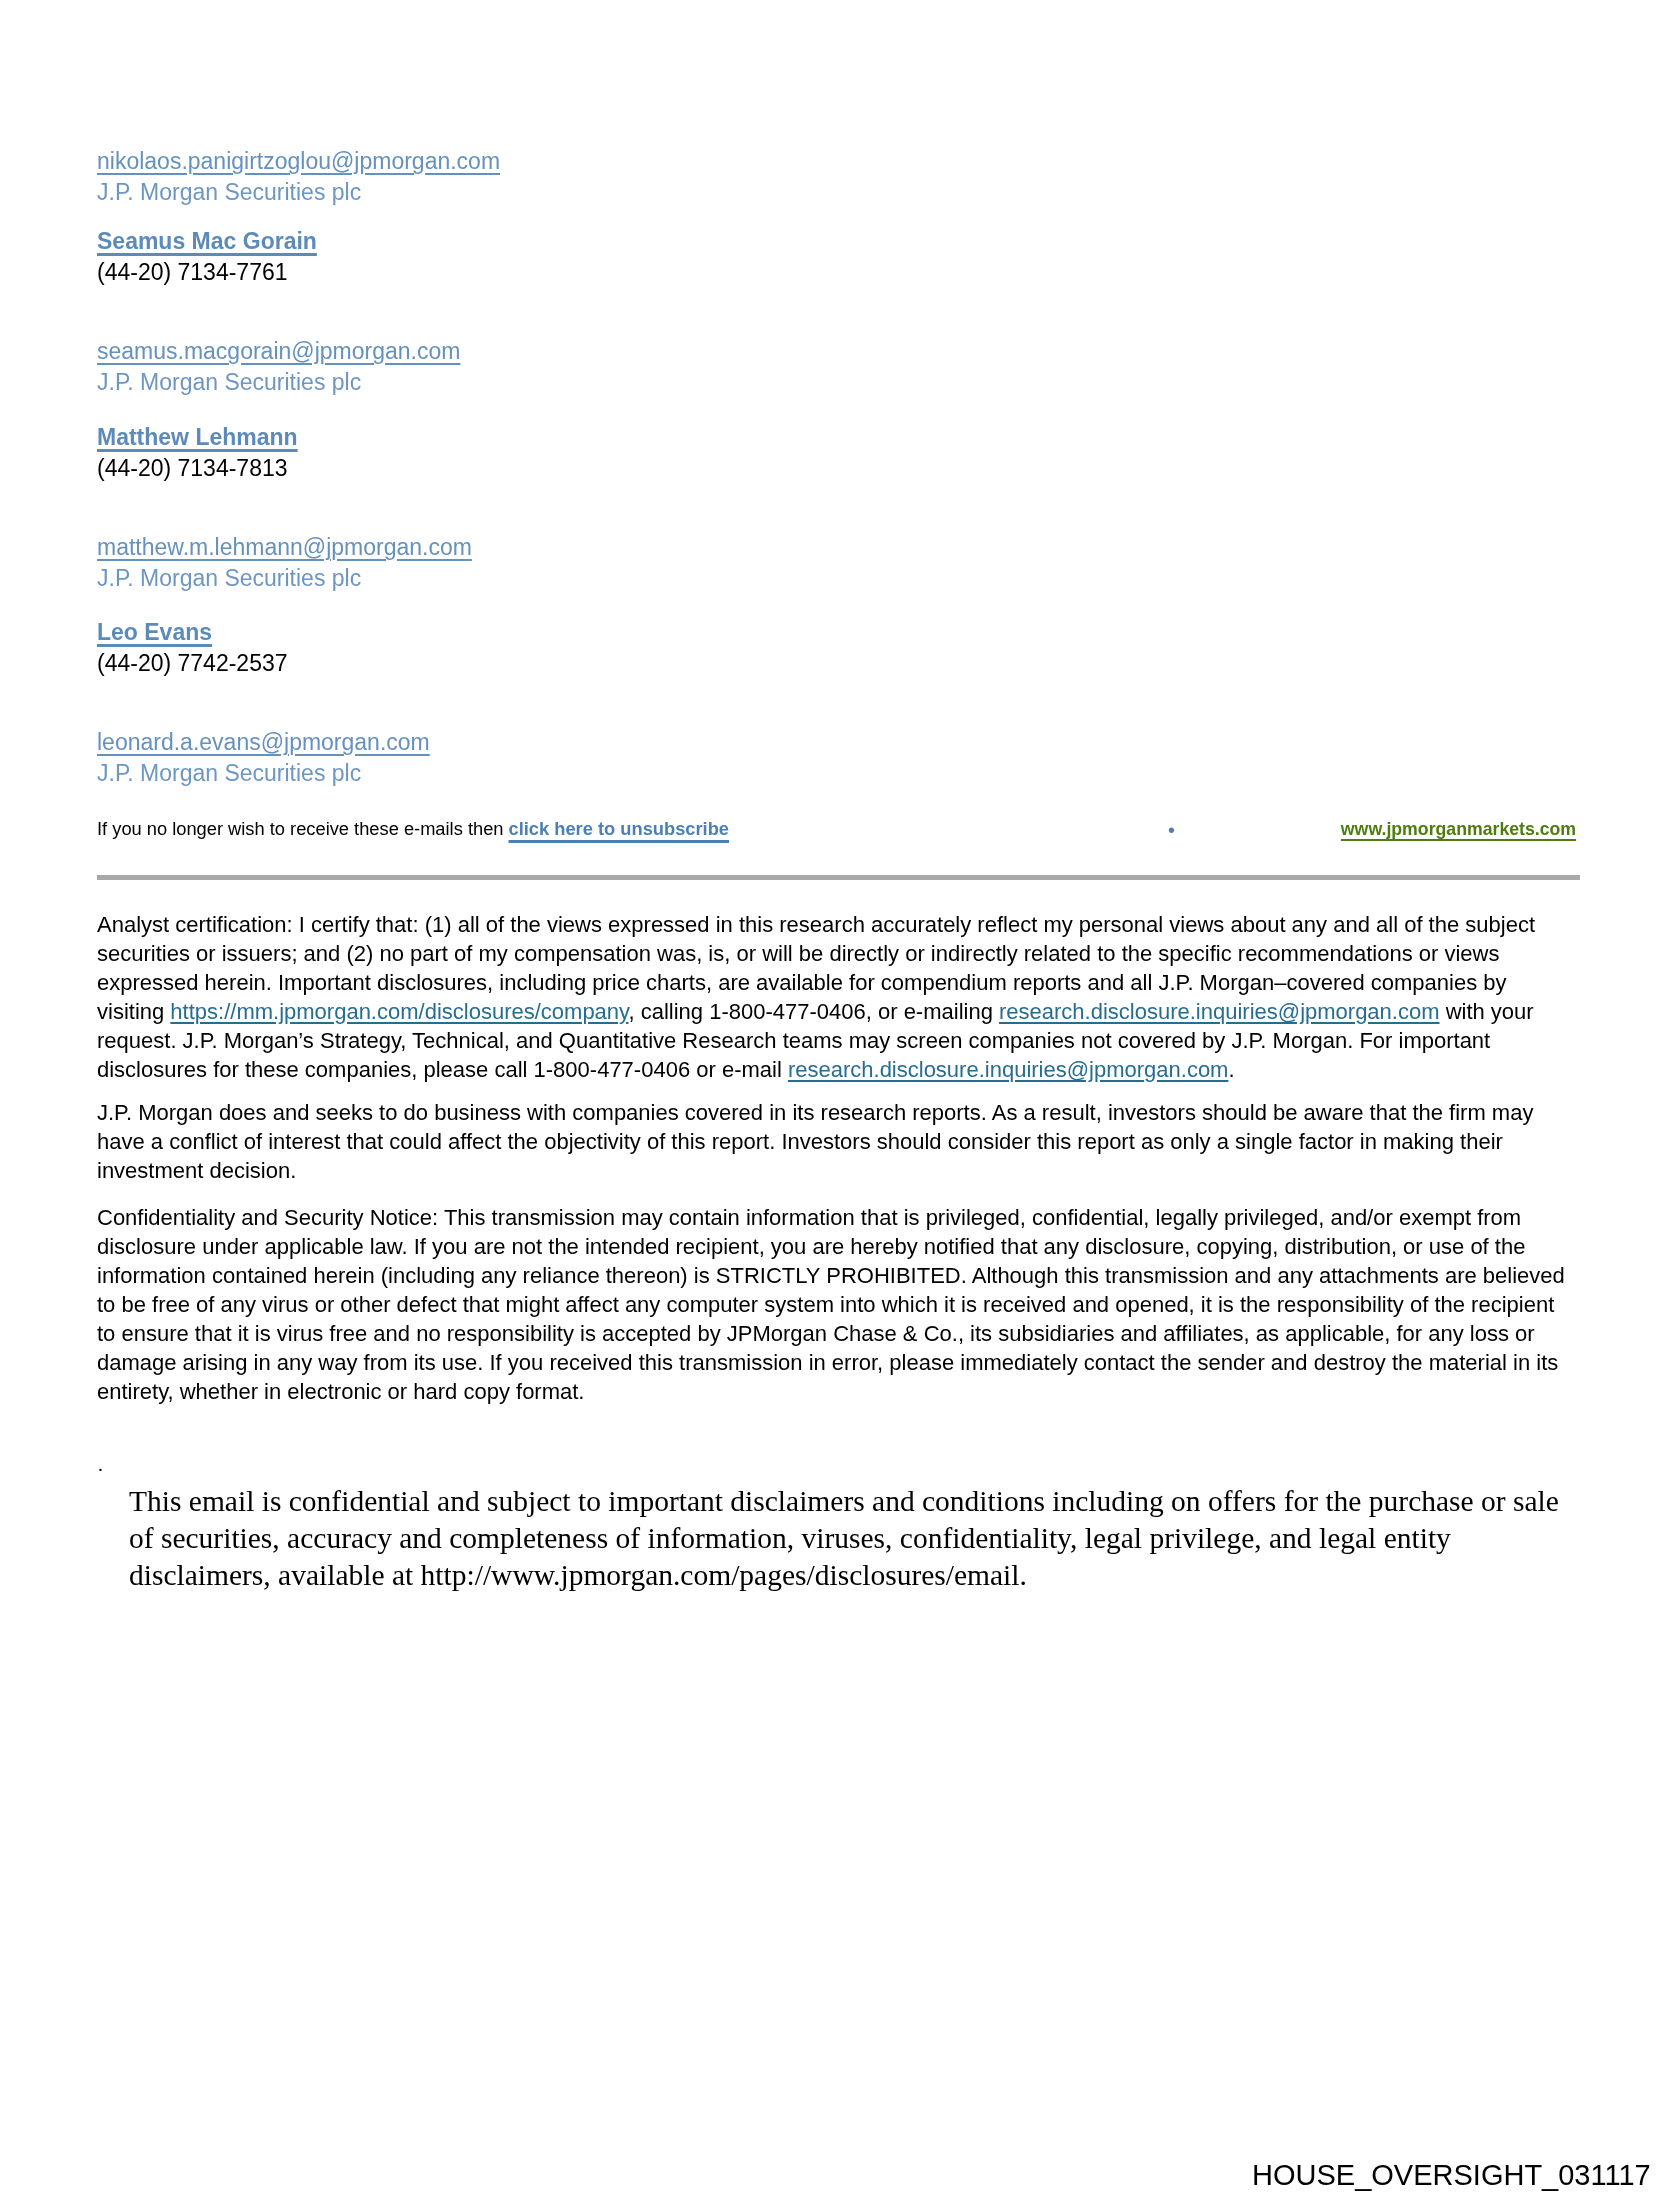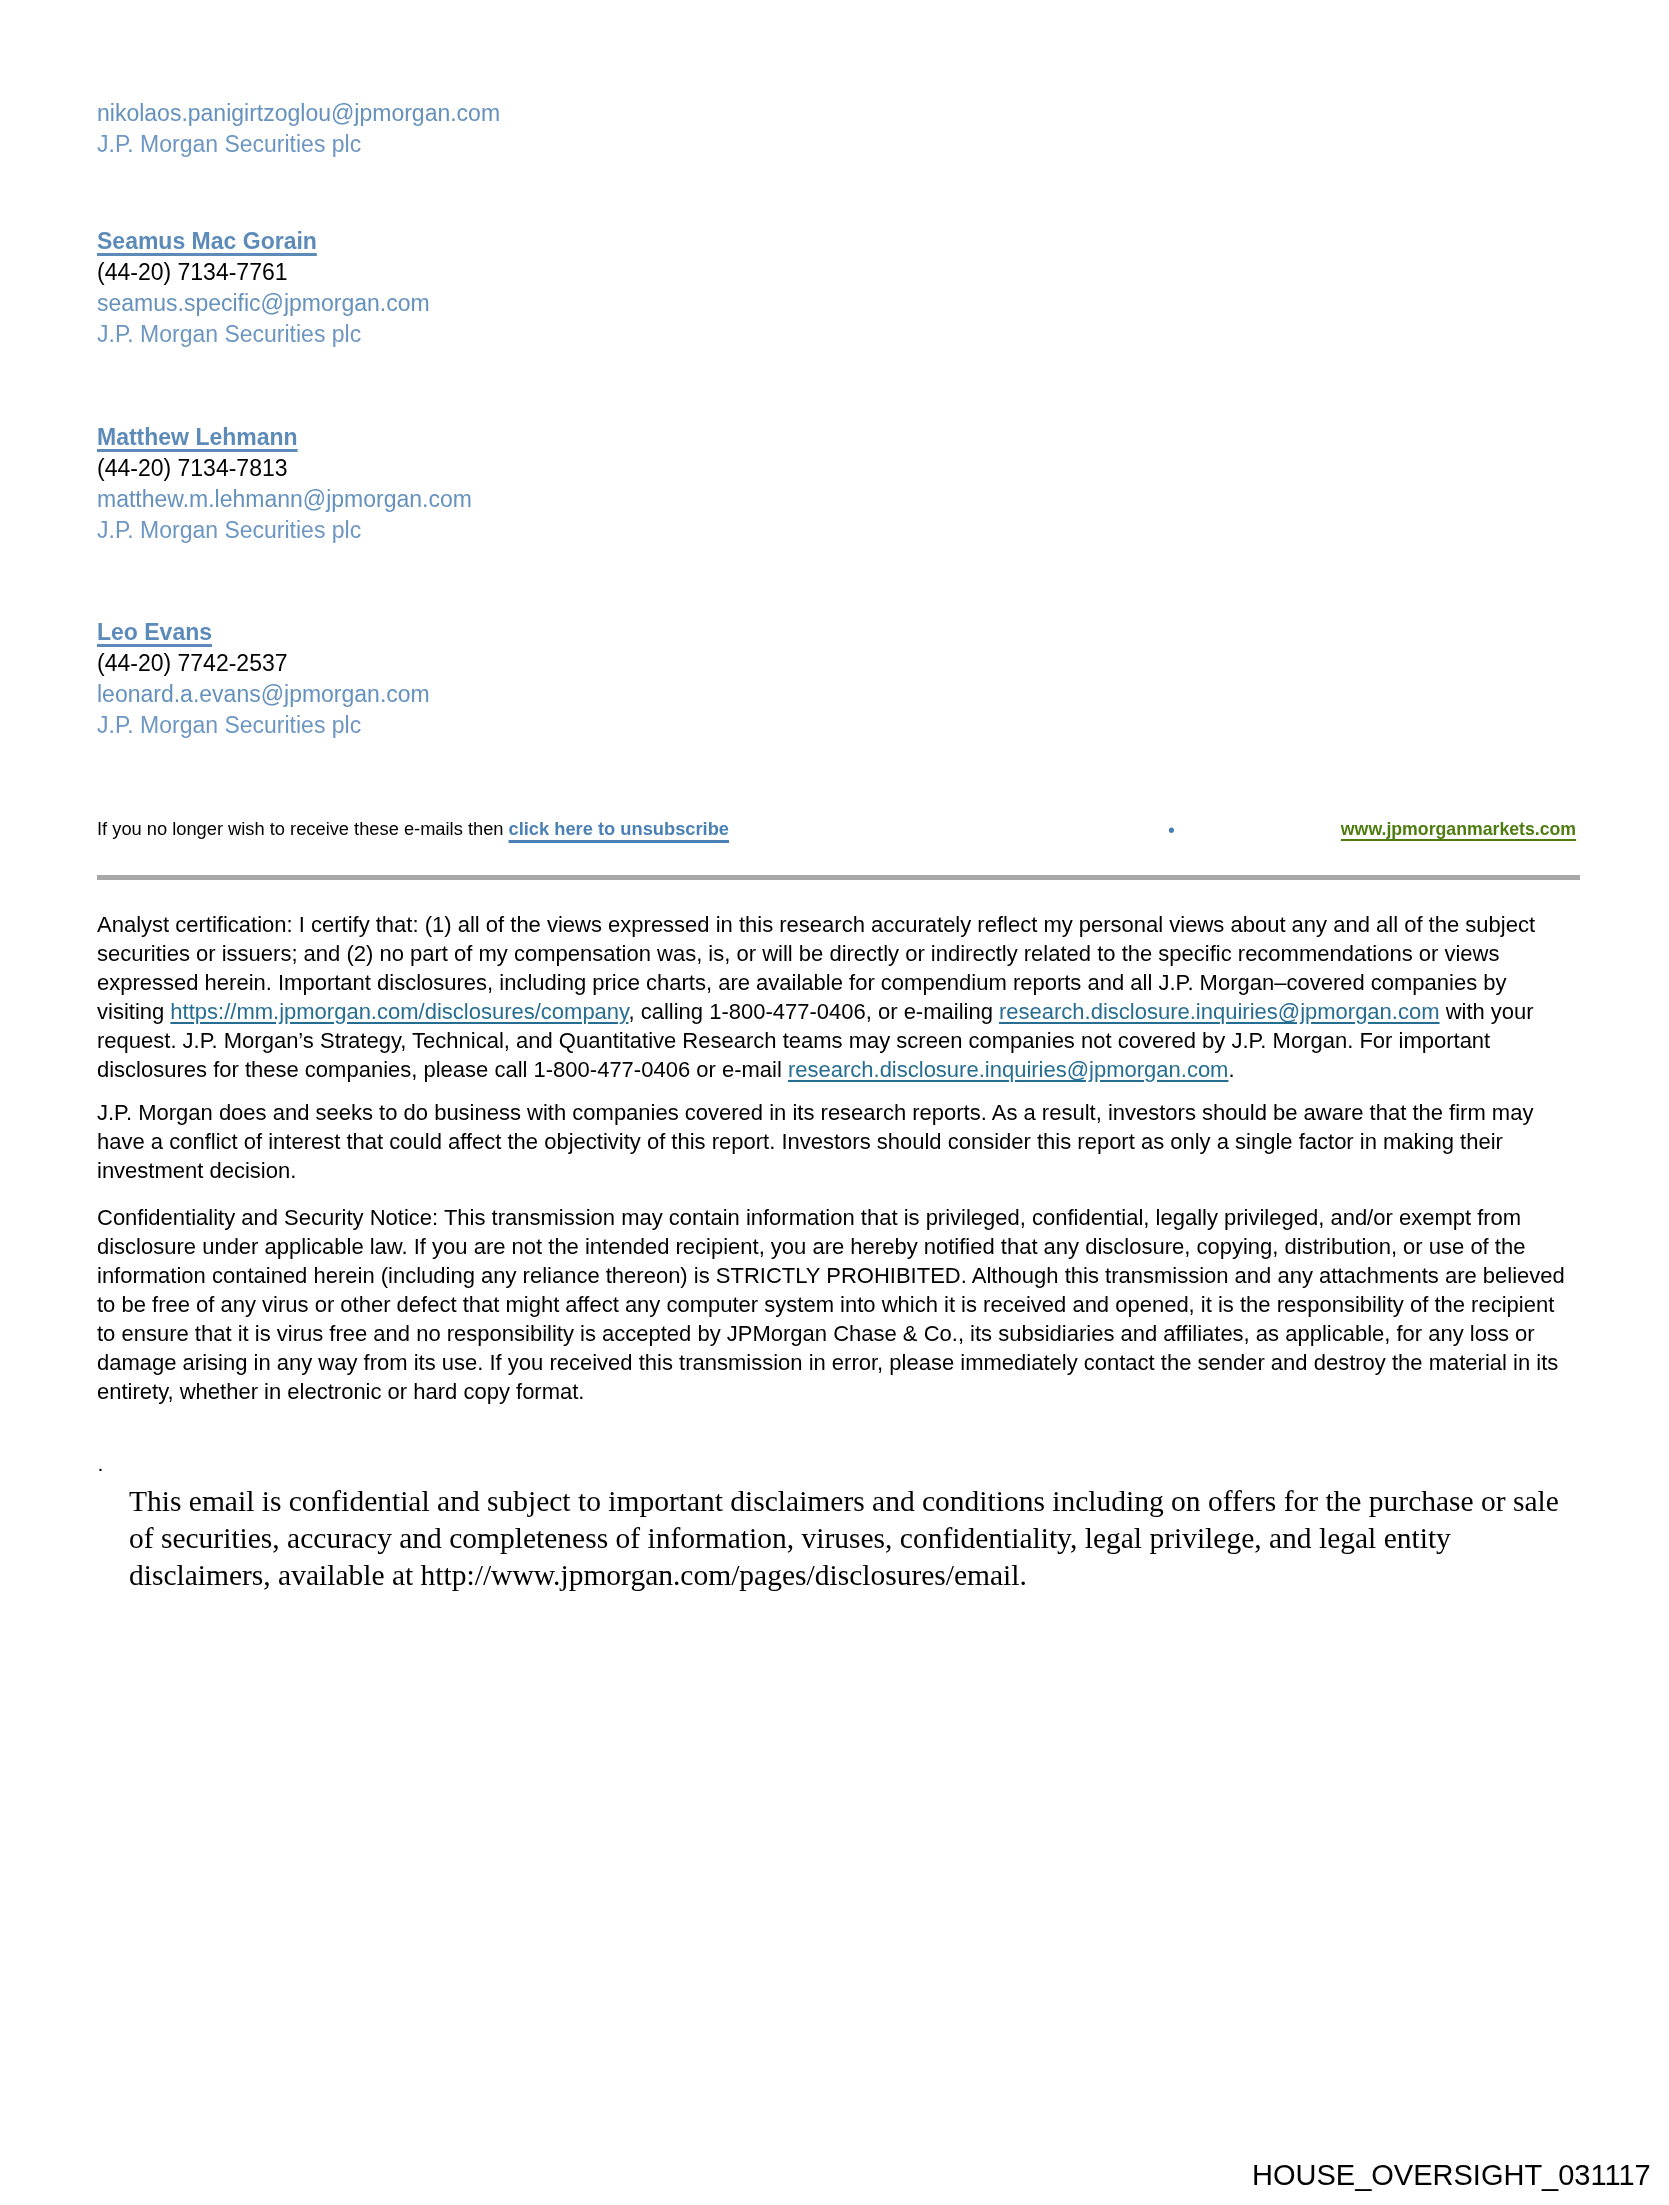--- a/index.html
+++ b/index.html
@@ -26,23 +26,25 @@
     color:#5d8bb9;
     text-decoration:underline;
     text-decoration-thickness:2.6px;
     text-underline-offset:3.9px;
     cursor:pointer;
   }
   .contact-phone { color:#000000; }
   .contact-email {
     display:inline-block;
     color:#6591bd;
+    text-decoration:underline;
     text-decoration-thickness:2px;
     text-underline-offset:3.9px;
     cursor:pointer;
+    margin-top:48px;
   }
   .contact-company { color:#6d96c2; }
   
   .unsub-row {
     position:absolute;
     left:97px; top:816px;
     width:1483px;
     font-size:18.3px;
     line-height:26px;
     color:#000000;
@@ -128,21 +130,21 @@
 <div class="page">
 
   <div class="contact-block" style="top:98px;">
     <div><span class="contact-email">nikolaos.panigirtzoglou@jpmorgan.com</span></div>
     <div class="contact-company">J.P. Morgan Securities plc</div>
   </div>
 
   <div class="contact-block" style="top:226px;">
     <div><span class="contact-name">Seamus Mac Gorain</span></div>
     <div class="contact-phone">(44-20) 7134-7761</div>
-    <div><span class="contact-email">seamus.specific@jpmorgan.com</span></div>
+    <div><span class="contact-email">seamus.macgorain@jpmorgan.com</span></div>
     <div class="contact-company">J.P. Morgan Securities plc</div>
   </div>
 
   <div class="contact-block" style="top:422px;">
     <div><span class="contact-name">Matthew Lehmann</span></div>
     <div class="contact-phone">(44-20) 7134-7813</div>
     <div><span class="contact-email">matthew.m.lehmann@jpmorgan.com</span></div>
     <div class="contact-company">J.P. Morgan Securities plc</div>
   </div>
 

